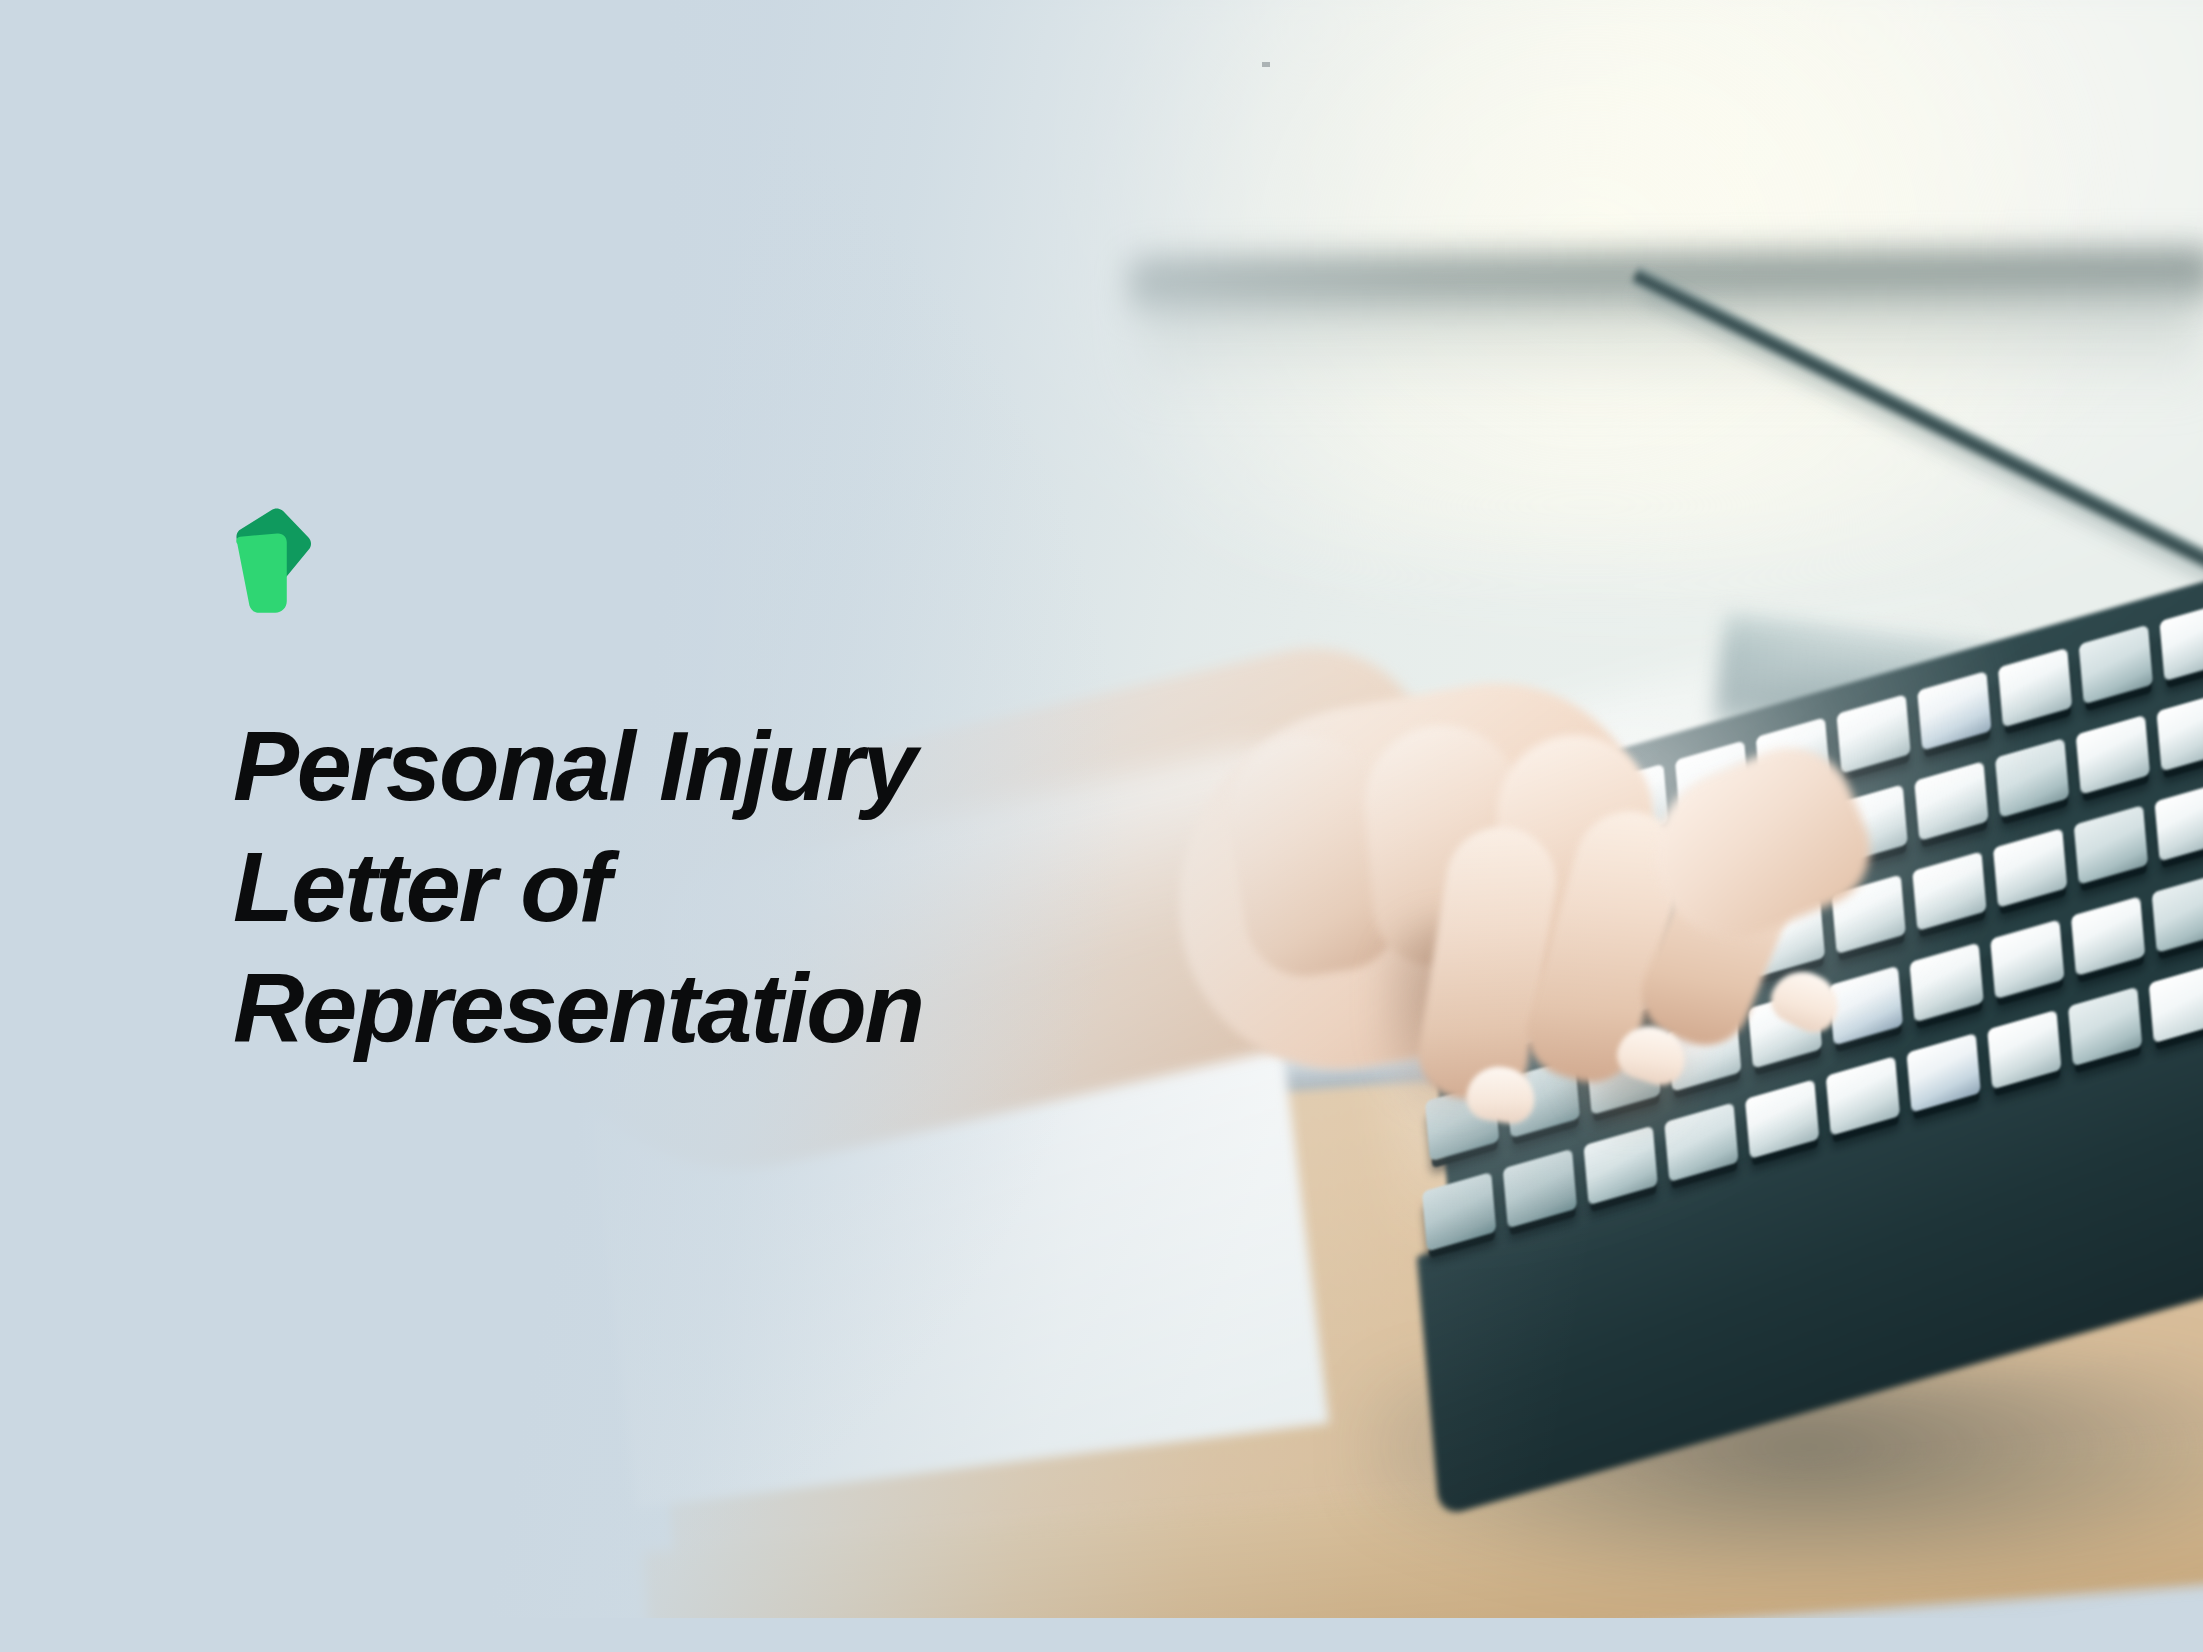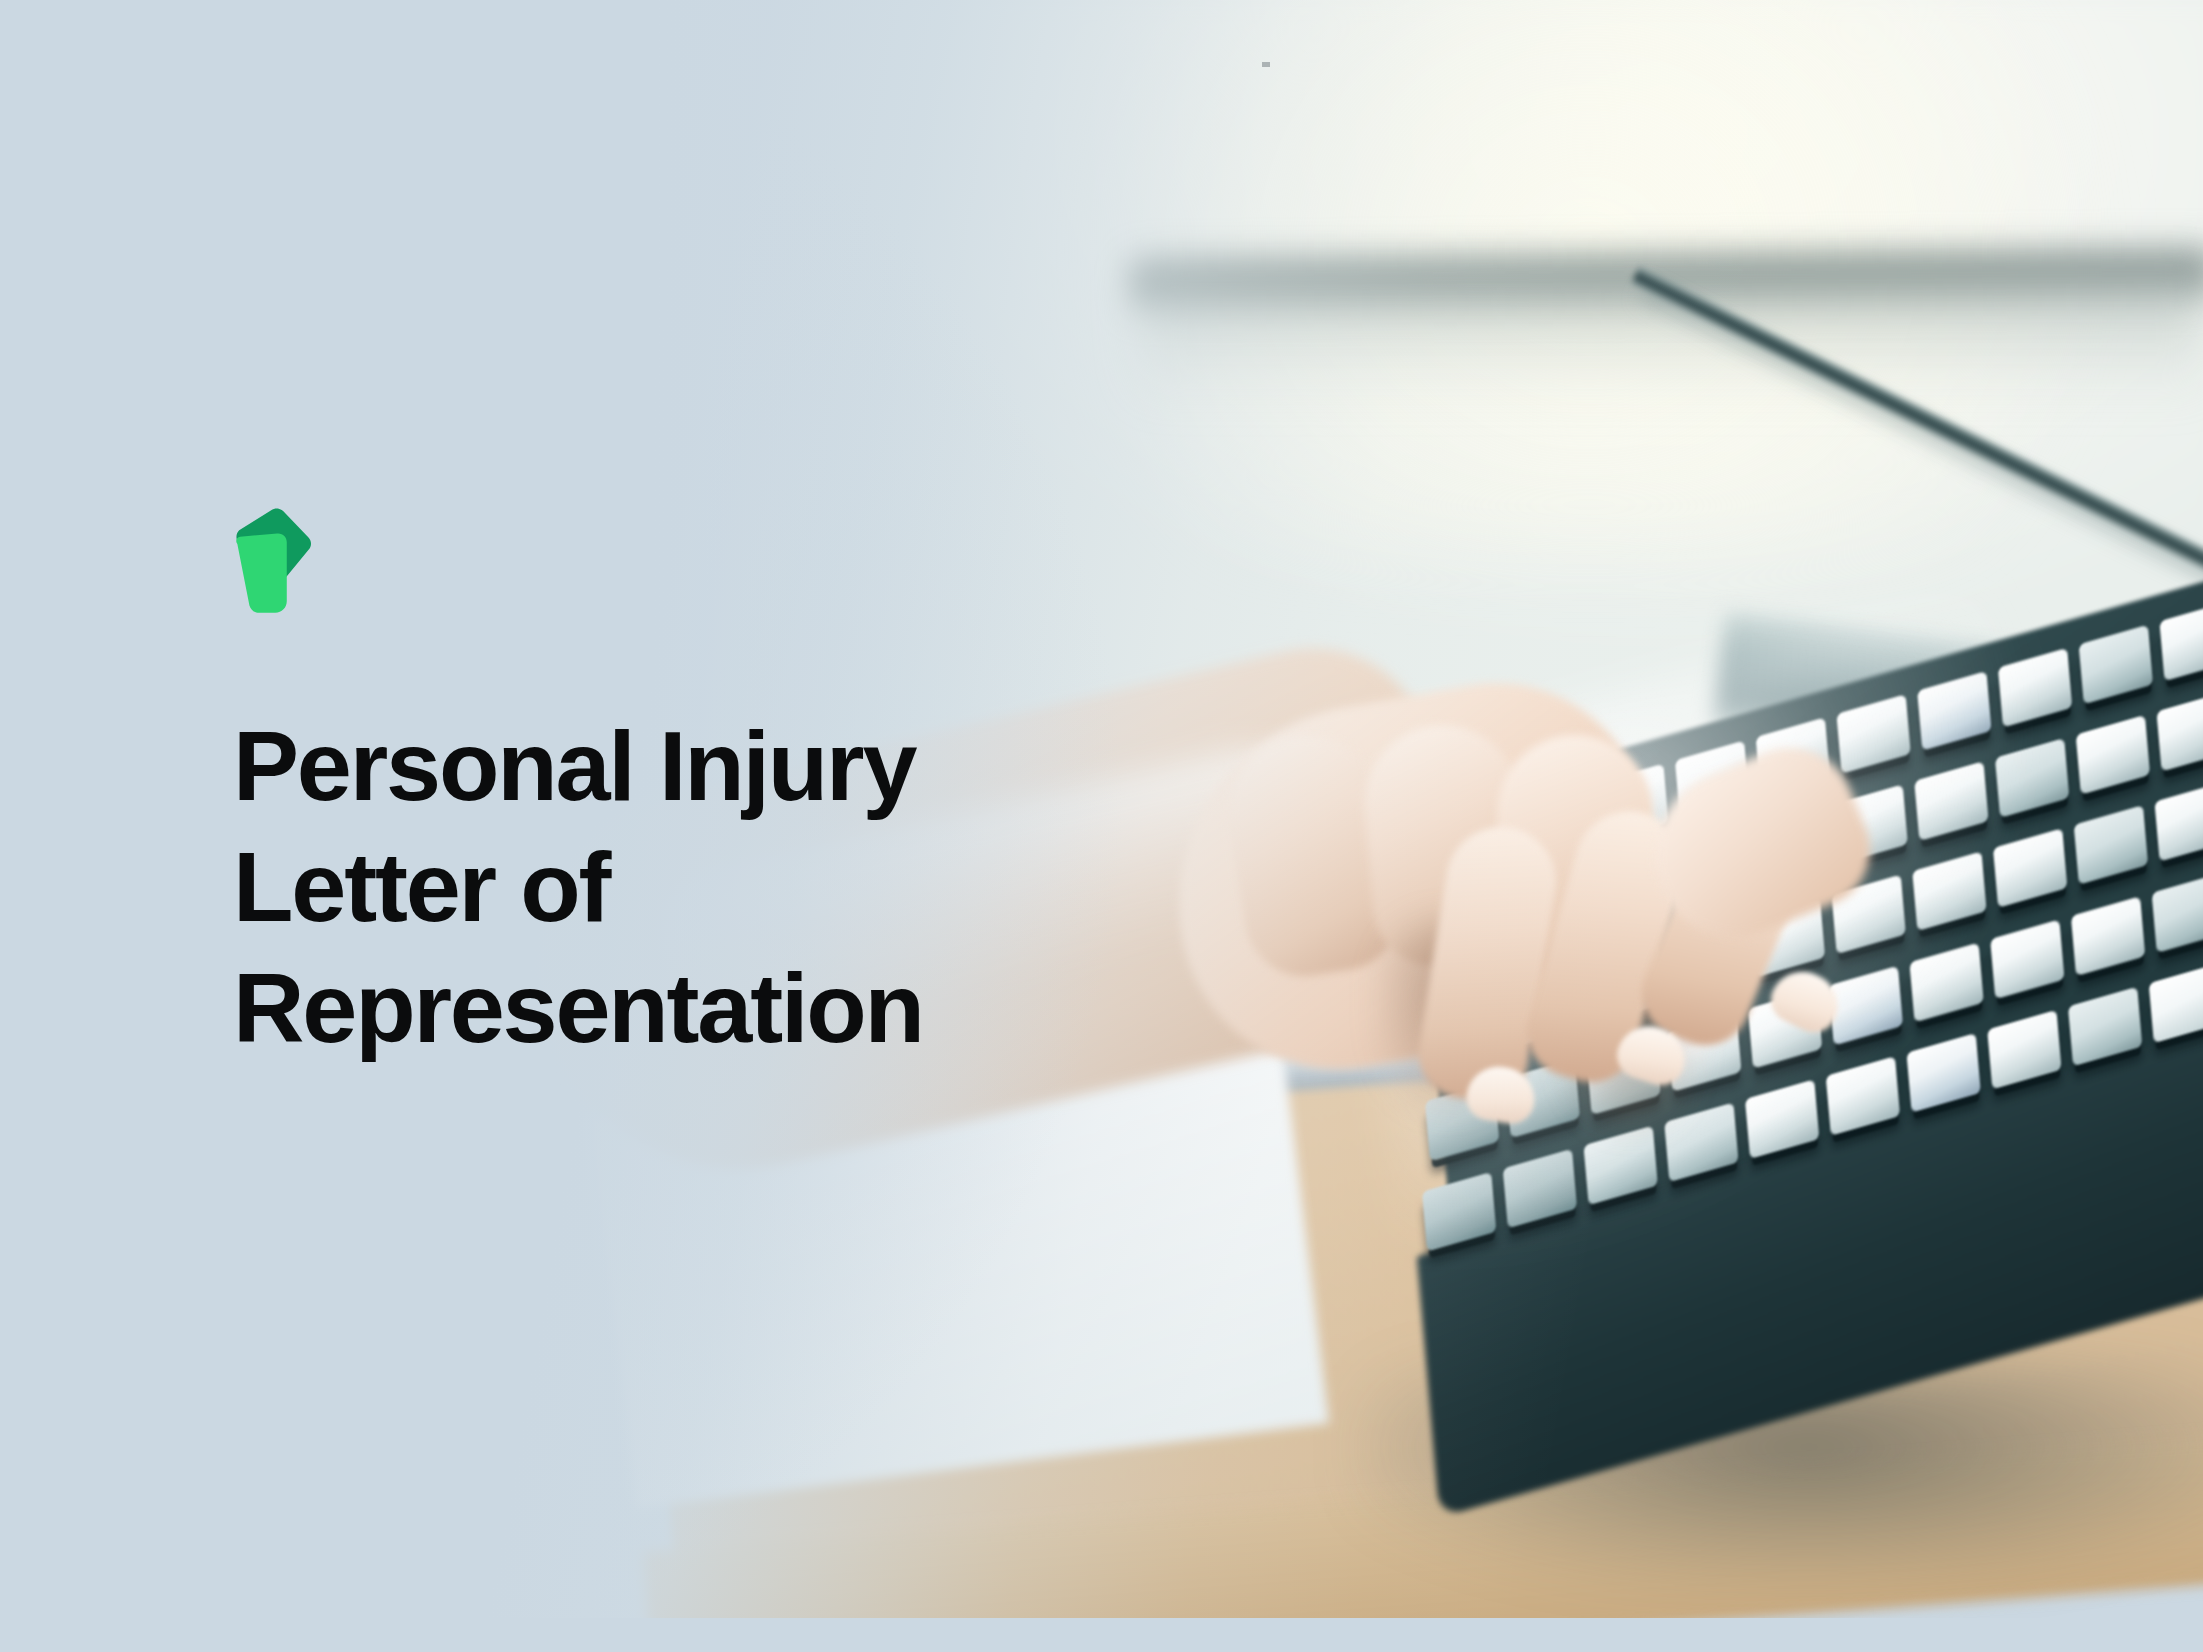--- a/index.html
+++ b/index.html
@@ -8,20 +8,21 @@
     width:2204px; height:1653px; overflow:hidden;
     font-family:"Liberation Sans", sans-serif;
     background:#cbd8e2;
   }
 
   #stage {
     position:relative;
     width:2204px; height:1618px;
     overflow:hidden;
     background:#cbd8e2;
+    font-style:italic;
   }
 
   
   .photo {
     position:absolute; inset:0;
     overflow:hidden;
   }
 
   
   .bg-wall {

